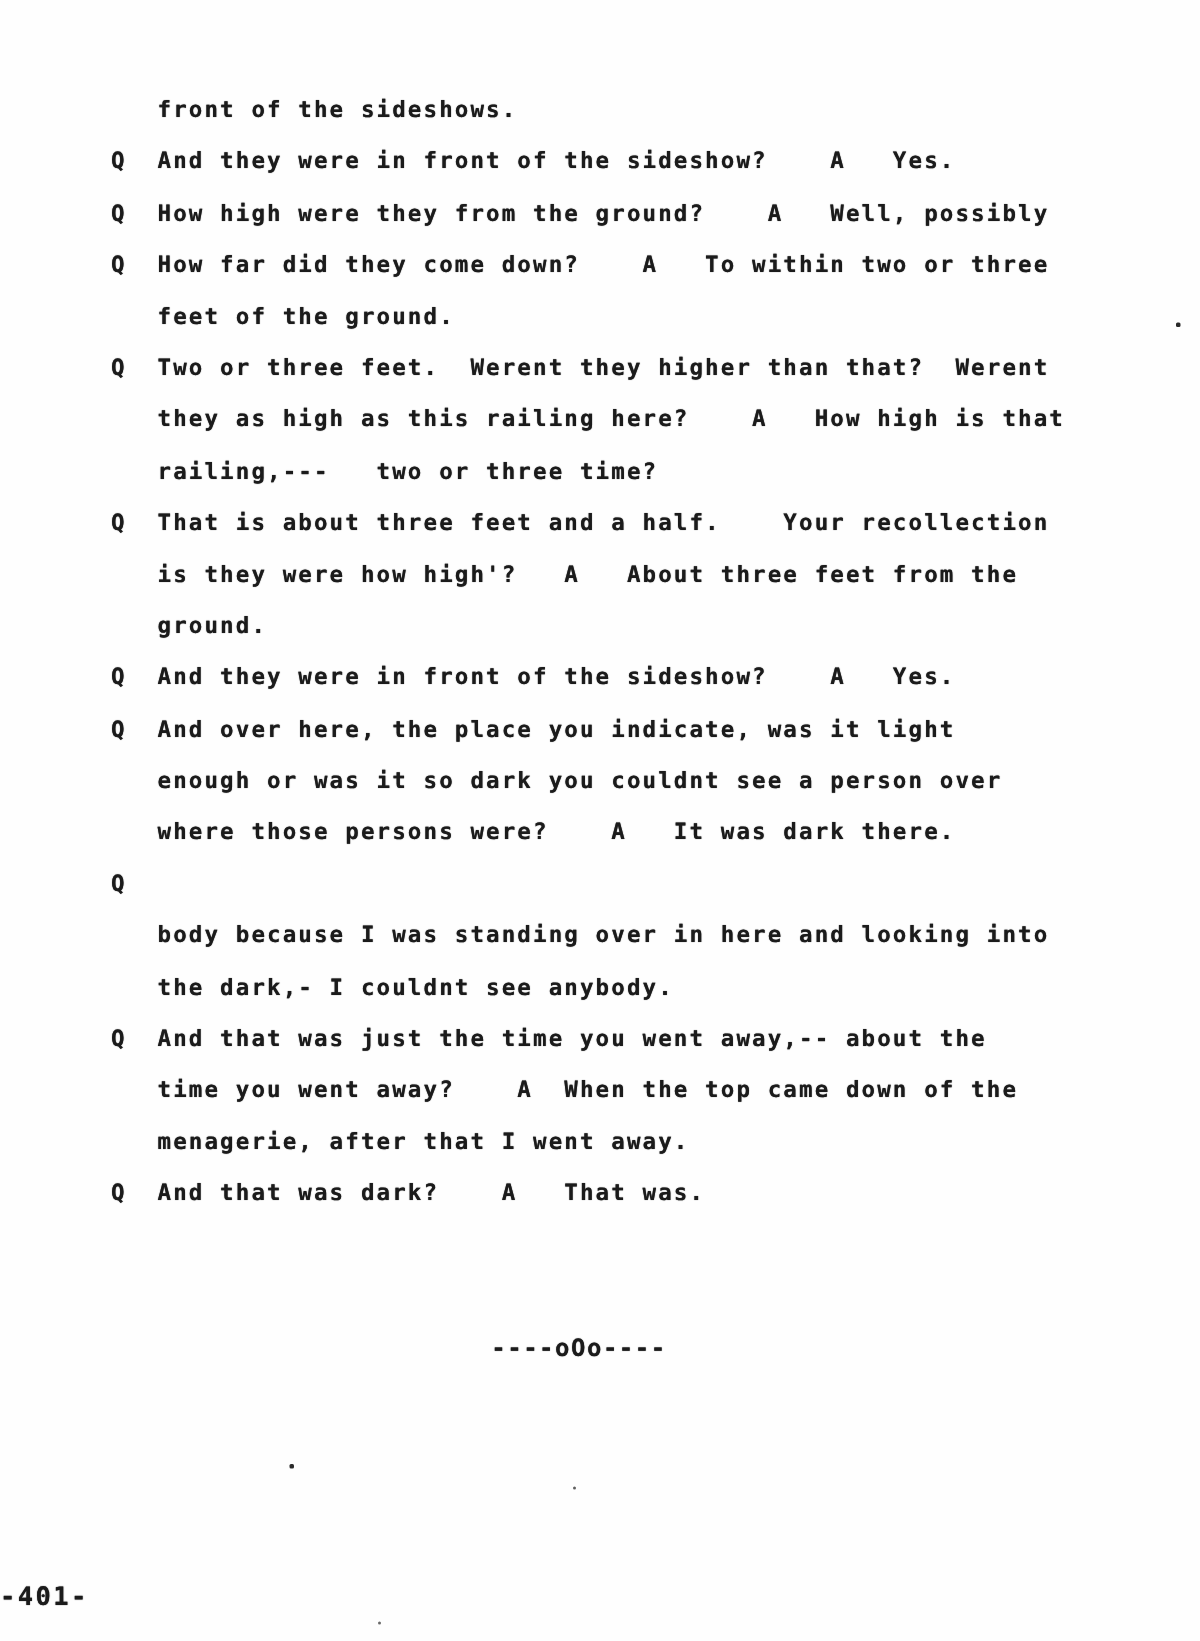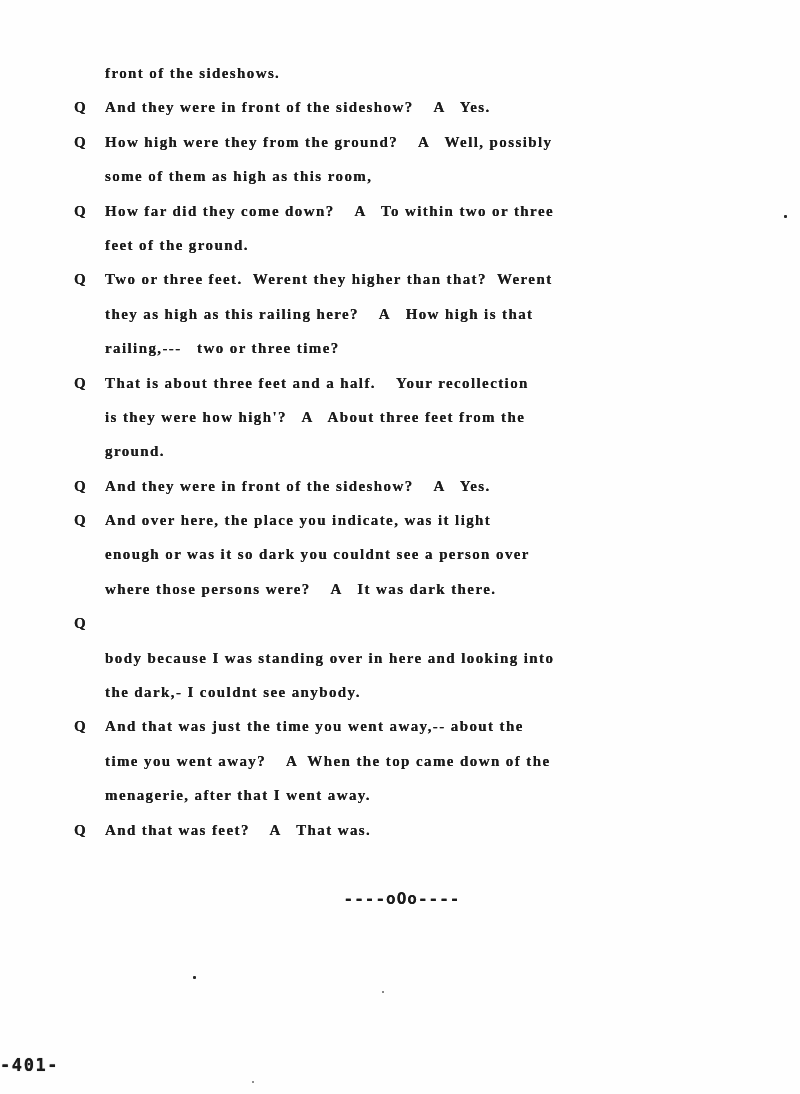--- a/index.html
+++ b/index.html
@@ -25,36 +25,35 @@
     right: 0;
   }
   .line {
     position: relative;
     height: 34.4px;
     line-height: 34.4px;
     font-size: 15px;
     letter-spacing: 1.4px;
     white-space: pre;
     text-shadow: 0 0 0.6px rgba(20,20,20,0.85);
-    font-family: Liberation Serif, serif;
   }
   .line .marker {
     position: absolute;
     left: 74px;
     top: 0;
   }
   .line .text {
     position: absolute;
     left: 105px;
     top: 0;
   }
   .divider {
     position: absolute;
     top: 882px;
-    left: 16px;
+    left: 0;
     width: 772px;
     height: 34px;
     line-height: 34px;
     text-align: center;
     font-size: 16px;
     letter-spacing: 1px;
     white-space: pre;
     text-shadow: 0 0 0.6px rgba(20,20,20,0.85);
   }
   .page-number {
@@ -81,40 +80,39 @@
 </style>
 </head>
 <body>
 
 <div class="page">
 
   <div class="transcript">
     <div class="line"><span class="marker"></span><span class="text">front of the sideshows.</span></div>
     <div class="line"><span class="marker">Q</span><span class="text">And they were in front of the sideshow?    A   Yes.</span></div>
     <div class="line"><span class="marker">Q</span><span class="text">How high were they from the ground?    A   Well, possibly</span></div>
-    <div class="line"><span class="marker"></span><span class="text">some of them as high as this room,</span></div>
     <div class="line"><span class="marker">Q</span><span class="text">How far did they come down?    A   To within two or three</span></div>
     <div class="line"><span class="marker"></span><span class="text">feet of the ground.</span></div>
     <div class="line"><span class="marker">Q</span><span class="text">Two or three feet.  Werent they higher than that?  Werent</span></div>
     <div class="line"><span class="marker"></span><span class="text">they as high as this railing here?    A   How high is that</span></div>
     <div class="line"><span class="marker"></span><span class="text">railing,---   two or three time?</span></div>
     <div class="line"><span class="marker">Q</span><span class="text">That is about three feet and a half.    Your recollection</span></div>
     <div class="line"><span class="marker"></span><span class="text">is they were how high'?   A   About three feet from the</span></div>
     <div class="line"><span class="marker"></span><span class="text">ground.</span></div>
     <div class="line"><span class="marker">Q</span><span class="text">And they were in front of the sideshow?    A   Yes.</span></div>
     <div class="line"><span class="marker">Q</span><span class="text">And over here, the place you indicate, was it light</span></div>
     <div class="line"><span class="marker"></span><span class="text">enough or was it so dark you couldnt see a person over</span></div>
     <div class="line"><span class="marker"></span><span class="text">where those persons were?    A   It was dark there.</span></div>
     <div class="line"><span class="marker">Q</span></div>
     <div class="line"><span class="marker"></span><span class="text">body because I was standing over in here and looking into</span></div>
     <div class="line"><span class="marker"></span><span class="text">the dark,- I couldnt see anybody.</span></div>
     <div class="line"><span class="marker">Q</span><span class="text">And that was just the time you went away,-- about the</span></div>
     <div class="line"><span class="marker"></span><span class="text">time you went away?    A  When the top came down of the</span></div>
     <div class="line"><span class="marker"></span><span class="text">menagerie, after that I went away.</span></div>
-    <div class="line"><span class="marker">Q</span><span class="text">And that was feet?    A   That was.</span></div>
+    <div class="line"><span class="marker">Q</span><span class="text">And that was dark?    A   That was.</span></div>
   </div>
 
   <div class="divider">----oOo----</div>
 
   <div class="page-number">-401-</div>
 
   <div class="speck s1"></div>
   <div class="speck s2"></div>
   <div class="speck s3"></div>
   <div class="speck s4"></div>

